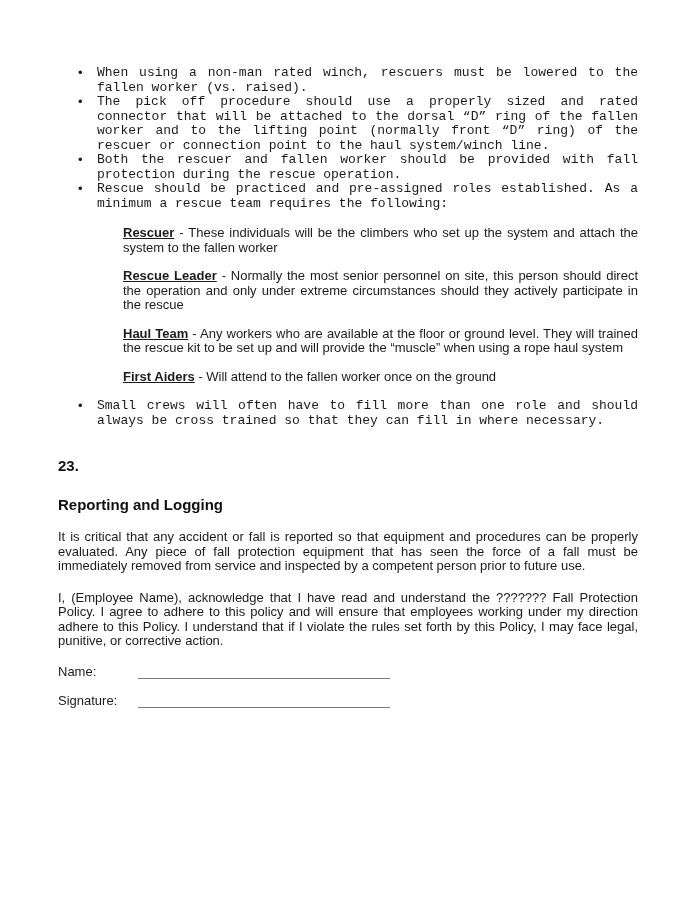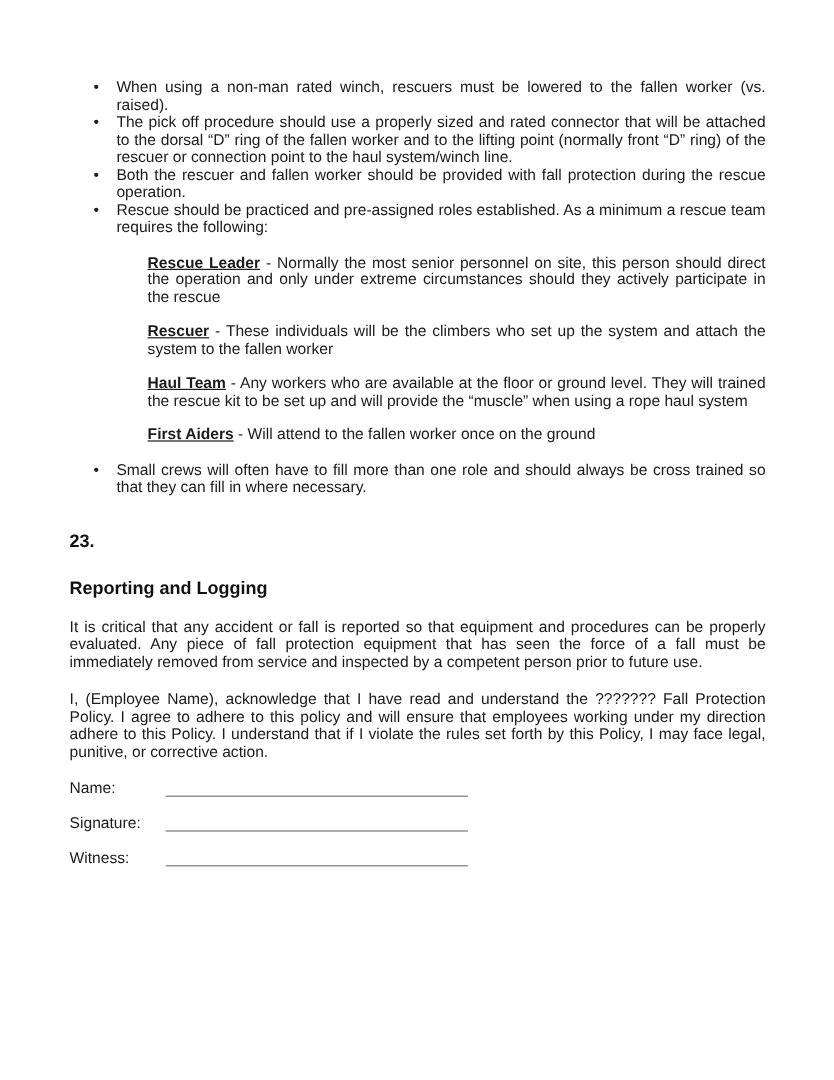--- a/index.html
+++ b/index.html
@@ -25,21 +25,21 @@
     text-align: justify;
   }
   
   .bullet-item { display: flex; }
   .bullet-marker {
     flex: 0 0 39px;
     padding-left: 20px;
     font-size: 13px;
     line-height: 14.5px;
   }
-  .bullet-text { flex: 1 1 auto; text-align: justify; }
+  .bullet-text { flex: 1 1 auto; text-align: justify; font-family: Liberation Mono, monospace; }
   
   .roles { margin-top: 15px; margin-left: 65px; }
   .role-para { text-align: justify; }
   .role-para + .role-para { margin-top: 14px; }
   .role-term { font-weight: bold; text-decoration: underline; }
   .bullet-bottom { margin-top: 15px; }
   
   .section-heading {
     display: flex;
     font-size: 15px;
@@ -86,22 +86,22 @@
         <span class="bullet-marker">•</span>
         <div class="bullet-text">Both the rescuer and fallen worker should be provided with fall protection during the rescue operation.</div>
       </div>
       <div class="bullet-item">
         <span class="bullet-marker">•</span>
         <div class="bullet-text">Rescue should be practiced and pre-assigned roles established.  As a minimum a rescue team requires the following:</div>
       </div>
     </div>
 
     <div class="roles">
+      <p class="role-para"><span class="role-term">Rescuer</span><span> - These individuals will be the climbers who set up the system and attach the system to the fallen worker</span></p>
       <p class="role-para"><span class="role-term">Rescue Leader</span><span> - Normally the most senior personnel on site, this person should direct the operation and only under extreme circumstances should they actively participate in the rescue</span></p>
-      <p class="role-para"><span class="role-term">Rescuer</span><span> - These individuals will be the climbers who set up the system and attach the system to the fallen worker</span></p>
       <p class="role-para"><span class="role-term">Haul Team</span><span> - Any workers who are available at the floor or ground level.  They will trained the rescue kit to be set up and will provide the “muscle” when using a rope haul system</span></p>
       <p class="role-para"><span class="role-term">First Aiders</span><span> - Will attend to the fallen worker once on the ground</span></p>
     </div>
 
     <div class="bullet-list bullet-bottom">
       <div class="bullet-item">
         <span class="bullet-marker">•</span>
         <div class="bullet-text">Small crews will often have to fill more than one role and should always be cross trained so that they can fill in where necessary.</div>
       </div>
     </div>
@@ -117,19 +117,15 @@
 
   <div class="sig-block">
     <div class="sig-row">
       <span class="sig-label">Name:</span>
       <span class="sig-line"></span>
     </div>
     <div class="sig-row">
       <span class="sig-label">Signature:</span>
       <span class="sig-line"></span>
     </div>
-    <div class="sig-row">
-      <span class="sig-label">Witness:</span>
-      <span class="sig-line"></span>
-    </div>
   </div>
 
 </div>
 
 </body></html>

